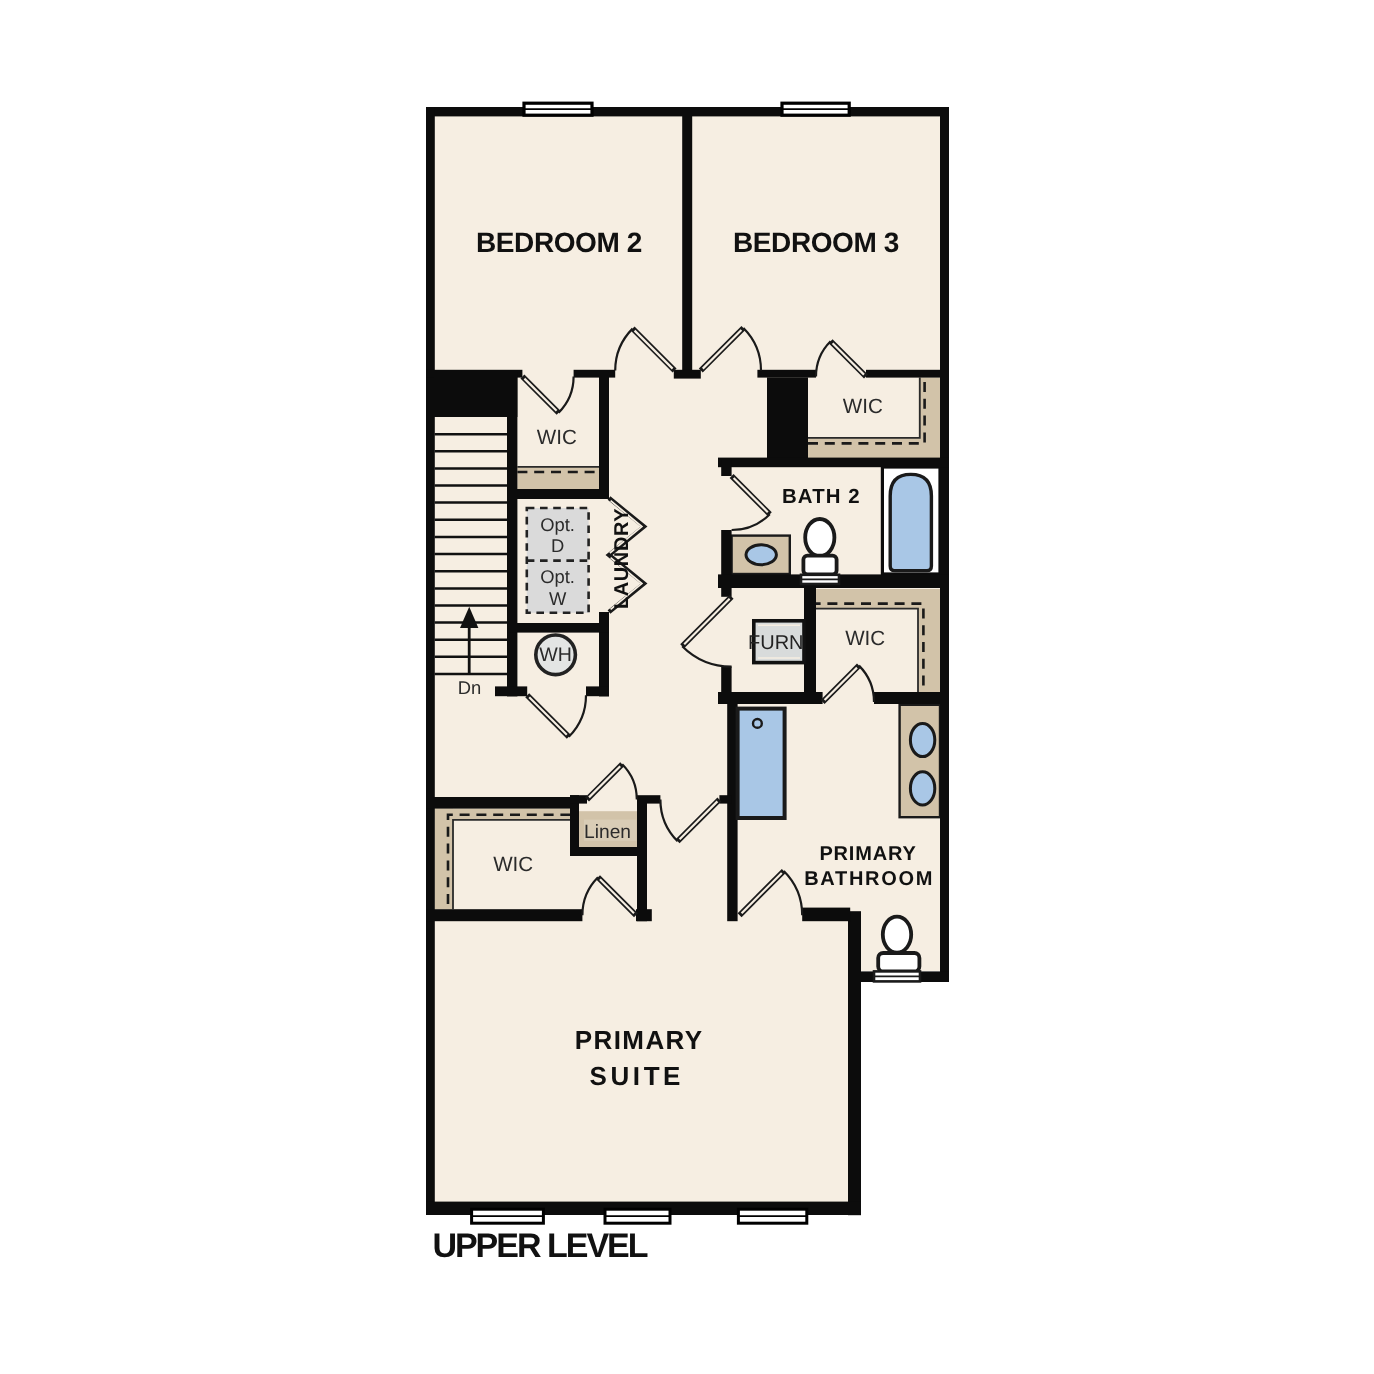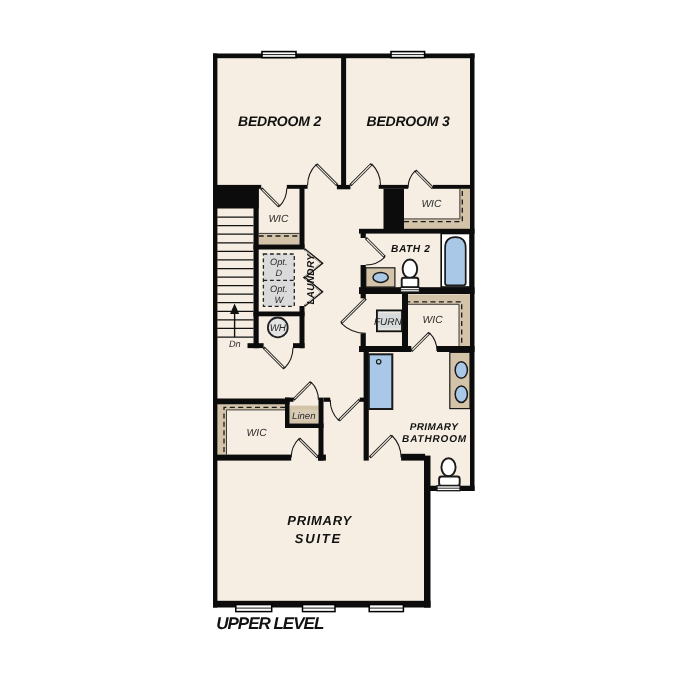--- a/index.html
+++ b/index.html
@@ -1,16 +1,16 @@
 <!DOCTYPE html>
 <html><head>
 <meta charset="utf-8">
 <style>
   html,body{margin:0;padding:0;background:#ffffff;}
-  #stage{width:687px;height:687px;position:relative;background:#ffffff;font-family:"Liberation Sans",sans-serif;will-change:transform;transform:translateZ(0);font-style:italic;}
+  #stage{width:687px;height:687px;position:relative;background:#ffffff;font-family:"Liberation Sans",sans-serif;will-change:transform;transform:translateZ(0);}
   svg{position:absolute;left:0;top:0;}
   text{font-family:"Liberation Sans",sans-serif;-webkit-font-smoothing:antialiased;text-rendering:geometricPrecision;}
 </style>
 </head>
 <body>
 <div id="stage">
 <svg width="687" height="687" viewBox="0 0 687 687">
 
   <g>
         <path d="M217,58 H470 V485.5 H424 V601 H217 Z" fill="#f6eee2"></path>

